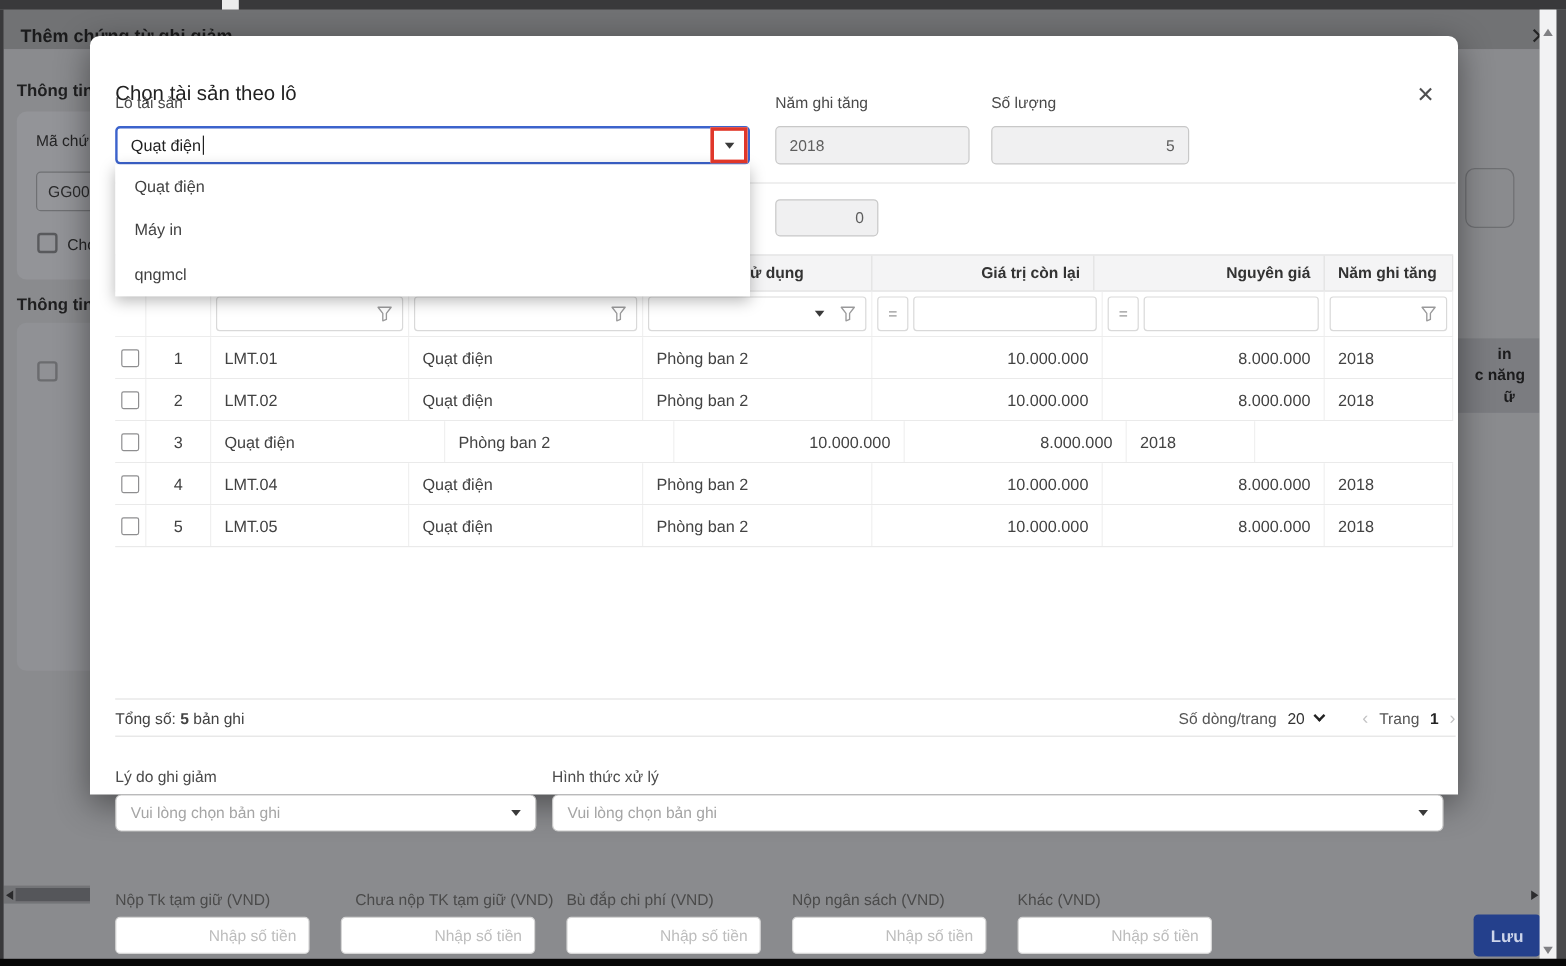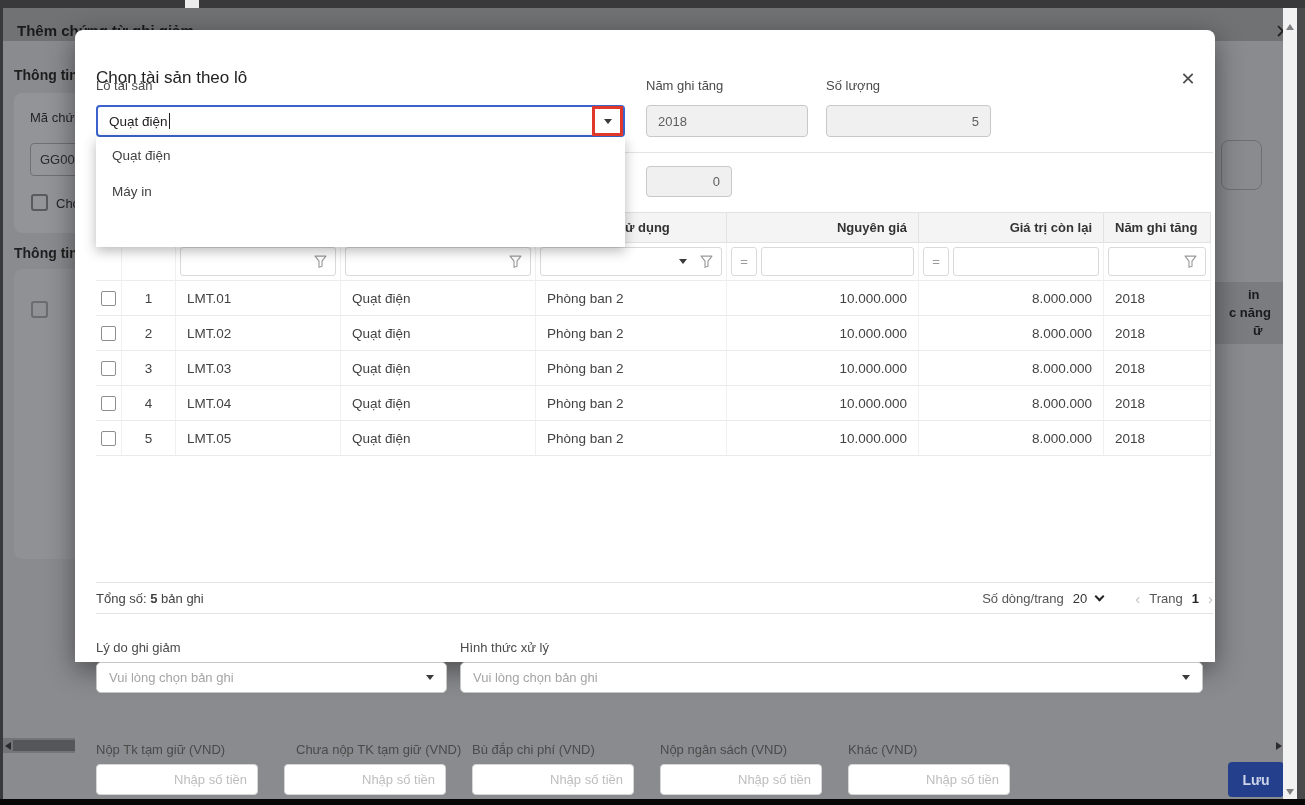--- a/index.html
+++ b/index.html
@@ -179,22 +179,22 @@
     <span>0</span>
   </div>
 
   <div class="abs" id="asset-table">
     <div class="t-header" id="t-header">
         <div class="cell" style="width: 26px;"></div>
         <div class="cell" style="width: 54px;"></div>
         <div class="cell" style="width: 165px;">Mã tài sản</div>
         <div class="cell" style="width: 195px;">Tên tài sản</div>
         <div class="cell" style="width: 191px;">Phòng ban sử dụng</div>
+        <div class="cell al-r" style="width: 185px;">Giá trị còn lại</div>
         <div class="cell al-r" style="width: 192px;">Nguyên giá</div>
-        <div class="cell al-r" style="width: 185px;">Giá trị còn lại</div>
         <div class="cell" style="width: 107px;">Năm ghi tăng</div>
       </div>
     <div class="t-filter" id="t-filter">
         <div class="cell" style="width: 26px;"></div>
         <div class="cell" style="width: 54px;"></div>
         <div class="cell" style="width: 165px;">
           <div class="f-input">
             <svg class="funnel" width="15" height="15" viewBox="0 0 16 16">
               <path d="M2.2 2.2 H13.8 L9.6 7.6 V13 L6.4 14.2 V7.6 Z" fill="none" stroke="#9a9a9b" stroke-width="1.2" stroke-linejoin="round"></path>
             </svg>
@@ -254,21 +254,20 @@
           <div class="cell" style="width: 191px;">Phòng ban 2</div>
           <div class="cell al-r" style="width: 192px;">10.000.000</div>
           <div class="cell al-r" style="width: 185px;">8.000.000</div>
           <div class="cell" style="width: 107px;">2018</div>
         </div>
         <div class="t-row">
           <div class="cell al-c" style="width: 26px;">
             <div class="checkbox"></div>
           </div>
           <div class="cell al-c" style="width: 54px;">3</div>
-          <div class="cell" style="width: 165px;">LMT.03</div>
           <div class="cell" style="width: 195px;">Quạt điện</div>
           <div class="cell" style="width: 191px;">Phòng ban 2</div>
           <div class="cell al-r" style="width: 192px;">10.000.000</div>
           <div class="cell al-r" style="width: 185px;">8.000.000</div>
           <div class="cell" style="width: 107px;">2018</div>
         </div>
         <div class="t-row">
           <div class="cell al-c" style="width: 26px;">
             <div class="checkbox"></div>
           </div>
@@ -346,20 +345,21 @@
       </div>
       <div class="abs field-label" style="left: 773px; top: 712px;">Khác (VND)</div>
       <div class="abs money-input" style="left: 773px; top: 734px;">
         <div>Nhập số tiền</div>
       </div>
     </div>
 
   <div class="abs" id="lot-dropdown">
       <div class="dd-item">Quạt điện</div>
       <div class="dd-item">Máy in</div>
+      <div class="dd-item">qngmcl</div>
     </div>
 </div>
 
 <div class="abs" id="chrome-top"></div>
 <div class="abs" id="white-notch"></div>
 <div class="abs" id="chrome-left"></div>
 <div class="abs" id="chrome-right"></div>
 <div class="abs" id="chrome-bottom"></div>
 <div class="abs" id="v-scrollbar">
   <div class="abs tri-up" style="left:3px; top:16px;"></div>

